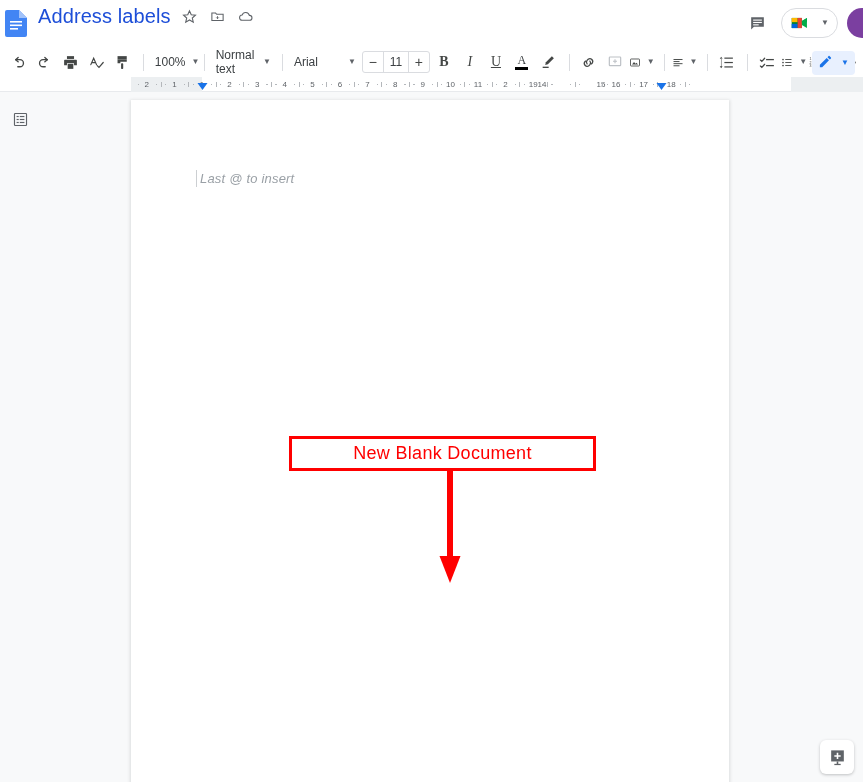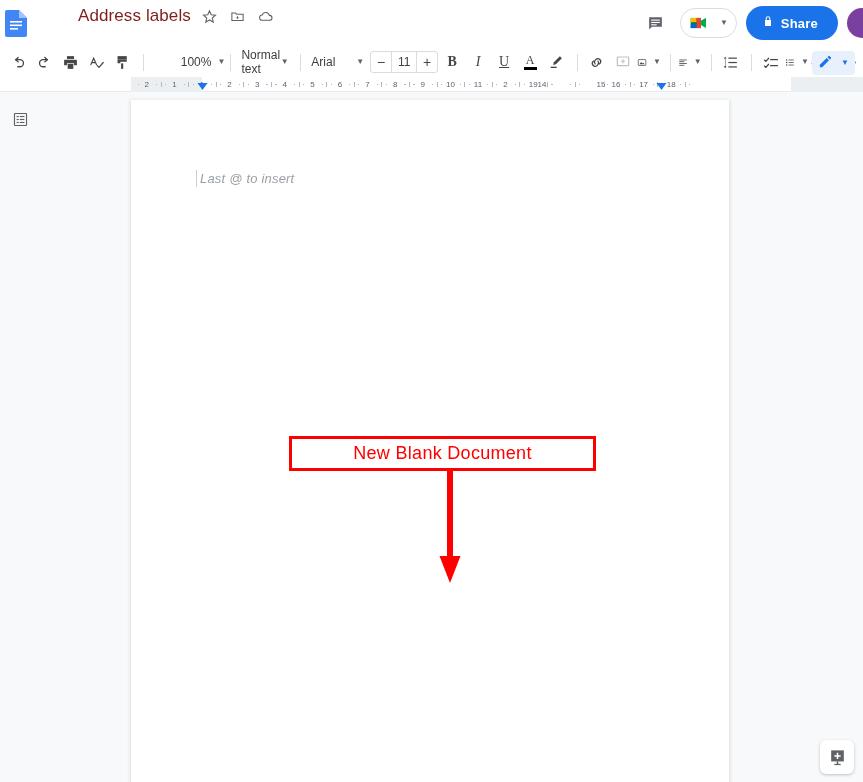--- a/index.html
+++ b/index.html
@@ -8,41 +8,41 @@
     font-family: "Liberation Sans", sans-serif;
     background: #ffffff;
     overflow: hidden;
   }
   #app { position: relative; width: 863px; height: 782px; background:#fff; }
 
   
   .header { position:absolute; top:0; left:0; width:863px; height:47px; background:#fff; }
   .doc-icon { position:absolute; left:5px; top:10px; width:22px; height:27px; }
   .title-row { position:absolute; left:38px; top:5px; height:22px; display:flex; align-items:center; gap:10px; }
-  .doc-title { font-size:17px; color:#7f1d1d; letter-spacing:.1px; white-space:nowrap;margin-left:40px; }
+  .doc-title { font-size:20px; color:#1d4ed8; letter-spacing:.1px; white-space:nowrap; }
   .hdr-ico { width:18px; height:18px; display:inline-flex; align-items:center; justify-content:center; color:#5f6368; cursor:pointer; }
   .hdr-ico svg { display:block; }
 
   .menubar { position:absolute; left:38px; top:27px; height:18px; display:flex; align-items:center; gap:0px; }
   .menu-item { font-size:12.5px; color:#3c4043; padding:1px 6px; border-radius:3px; cursor:pointer; white-space:nowrap; }
   .last-edit { font-size:12px; color:#3c4043; text-decoration:underline; margin-left:14px; cursor:pointer; white-space:nowrap; }
 
   .hdr-right { position:absolute; right:0px; top:6px; height:34px; display:flex; align-items:center; gap:9px; }
   .icon-btn { width:30px; height:30px; border-radius:50%; display:flex; align-items:center; justify-content:center; color:#5f6368; cursor:pointer; }
   .meet-btn { height:30px; min-width:52px; border:1px solid #dadce0; border-radius:16px; display:flex; align-items:center; justify-content:center; gap:3px; padding:0 8px; cursor:pointer; background:#fff; }
   .share-btn { height:34px; background:#1a73e8; color:#fff; border-radius:18px; display:flex; align-items:center; gap:7px; padding:0 20px 0 16px; font-size:13px; font-weight:bold; cursor:pointer; letter-spacing:.2px; }
   .avatar-partial { width:16px; height:30px; overflow:hidden; }
   .avatar-circle { width:30px; height:30px; border-radius:50%; background:#7b3fa0; }
 
   
   .toolbar { position:absolute; top:47px; left:0; width:863px; height:30px; background:#fff; display:flex; align-items:center; padding-left:6px; }
   .tb { height:24px; min-width:24px; display:flex; align-items:center; justify-content:center; border-radius:3px; color:#444746; cursor:pointer; margin-right:2px; }
   .tb-sep { width:1px; height:17px; background:#dadce0; margin:0 7px; }
   .tb-drop { display:flex; align-items:center; height:24px; border-radius:3px; cursor:pointer; padding:0 4px; color:#3c4043; font-size:12px; }
-  .zoom-box { width:46px; text-align:left; padding-left:4px;margin-left:26px; }
+  .zoom-box { width:46px; text-align:left; padding-left:4px; }
   .style-box { width:74px; }
   .font-box { width:82px; }
   .caret { margin-left:6px; font-size:8px; color:#5f6368; line-height:1; }
   .fontsize-wrap { display:flex; align-items:center; border:1px solid #dadce0; border-radius:3px; height:22px; margin:0 2px; }
   .fs-btn { width:20px; height:20px; display:flex; align-items:center; justify-content:center; font-size:14px; color:#444746; cursor:pointer; }
   .fs-val { width:26px; text-align:center; font-size:12px; color:#3c4043; border-left:1px solid #dadce0; border-right:1px solid #dadce0; height:20px; line-height:20px; cursor:text; }
   .tb-bold { font-weight:bold; font-size:14px; font-family:"Liberation Serif", serif; }
   .tb-ital { font-style:italic; font-size:14px; font-family:"Liberation Serif", serif; }
   .tb-und { text-decoration:underline; font-size:14px; font-family:"Liberation Serif", serif; }
   .tb-textcolor { display:flex; flex-direction:column; align-items:center; justify-content:center; line-height:1; }
@@ -127,28 +127,20 @@
       <div class="meet-btn">
         <svg width="22" height="18" viewBox="0 0 26 20">
           <path d="M2 4h12v12H2z" fill="#00832d"></path>
           <path d="M14 7.5l6-3.5v12l-6-3.5z" fill="#00ac47"></path>
           <path d="M2 4h7v5H2z" fill="#ffba00"></path>
           <path d="M2 11h7v5H2z" fill="#0066da"></path>
           <path d="M9 4h5v12H9z" fill="#e94235"></path>
           <path d="M14 7.5l6-3.5v5h-6z" fill="#00ac47"></path>
         </svg>
         <span class="caret">▼</span>
-      </div>
-      <div class="share-btn">
-        <span>
-          <svg width="12" height="13" viewBox="0 0 24 24" fill="#fff">
-            <path d="M12 1.5a4.6 4.6 0 0 0-4.6 4.6V9H6v12h12V9h-1.4V6.1A4.6 4.6 0 0 0 12 1.5zm0 2a2.6 2.6 0 0 1 2.6 2.6V9H9.4V6.1A2.6 2.6 0 0 1 12 3.5z"></path>
-          </svg>
-        </span>
-        <span>Share</span>
       </div>
       <div class="avatar-partial">
         <div class="avatar-circle"></div>
       </div>
     </div>
   </div>
 
   <div class="toolbar">
 
     <div class="tb">

